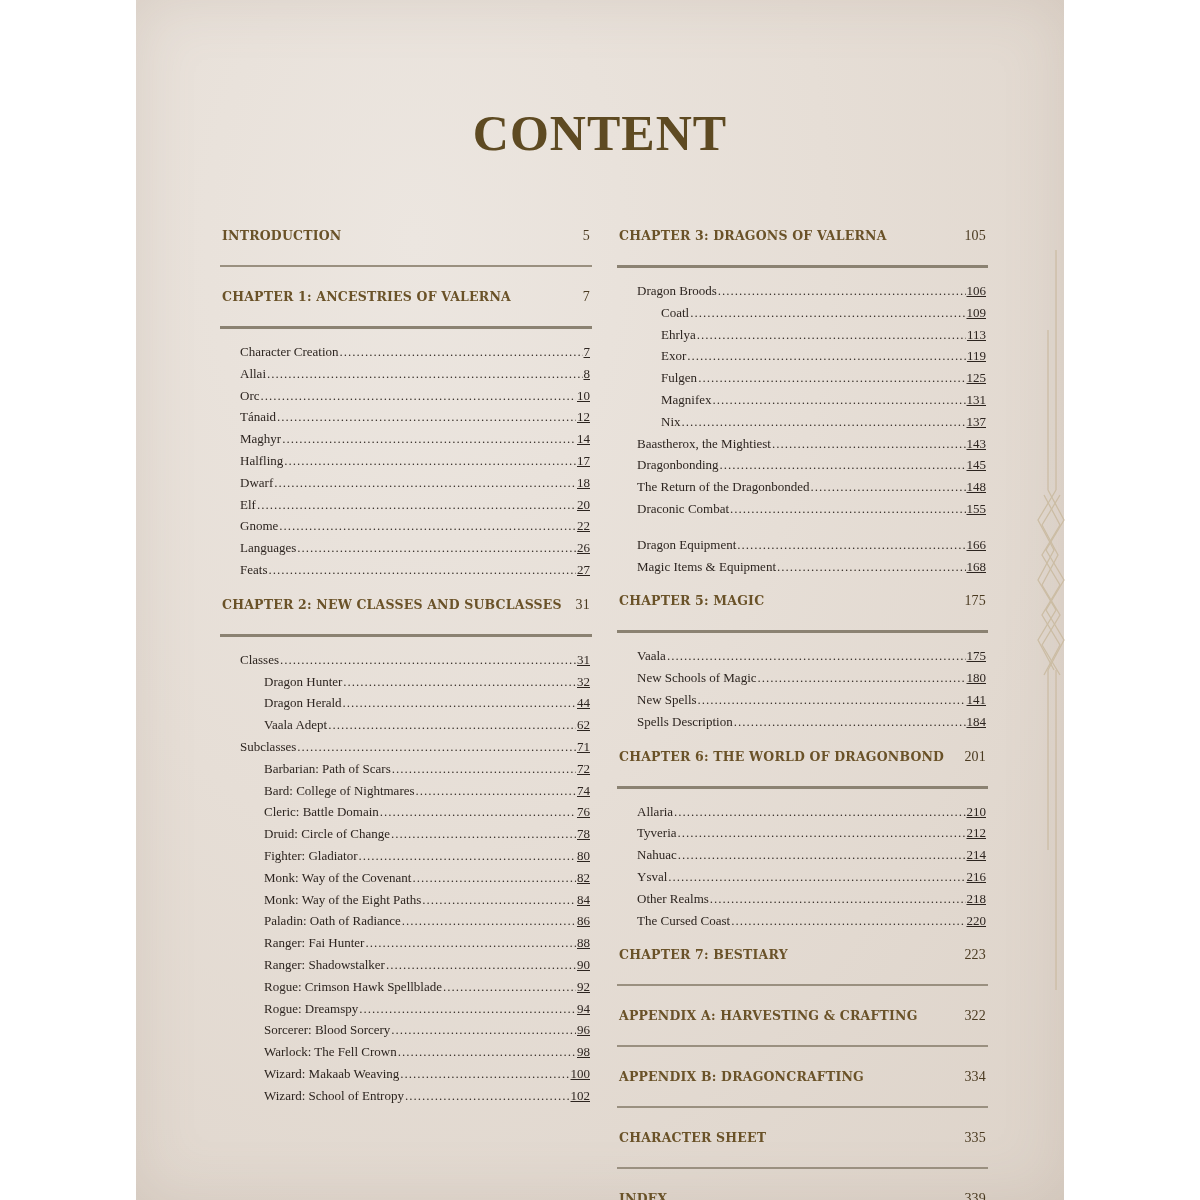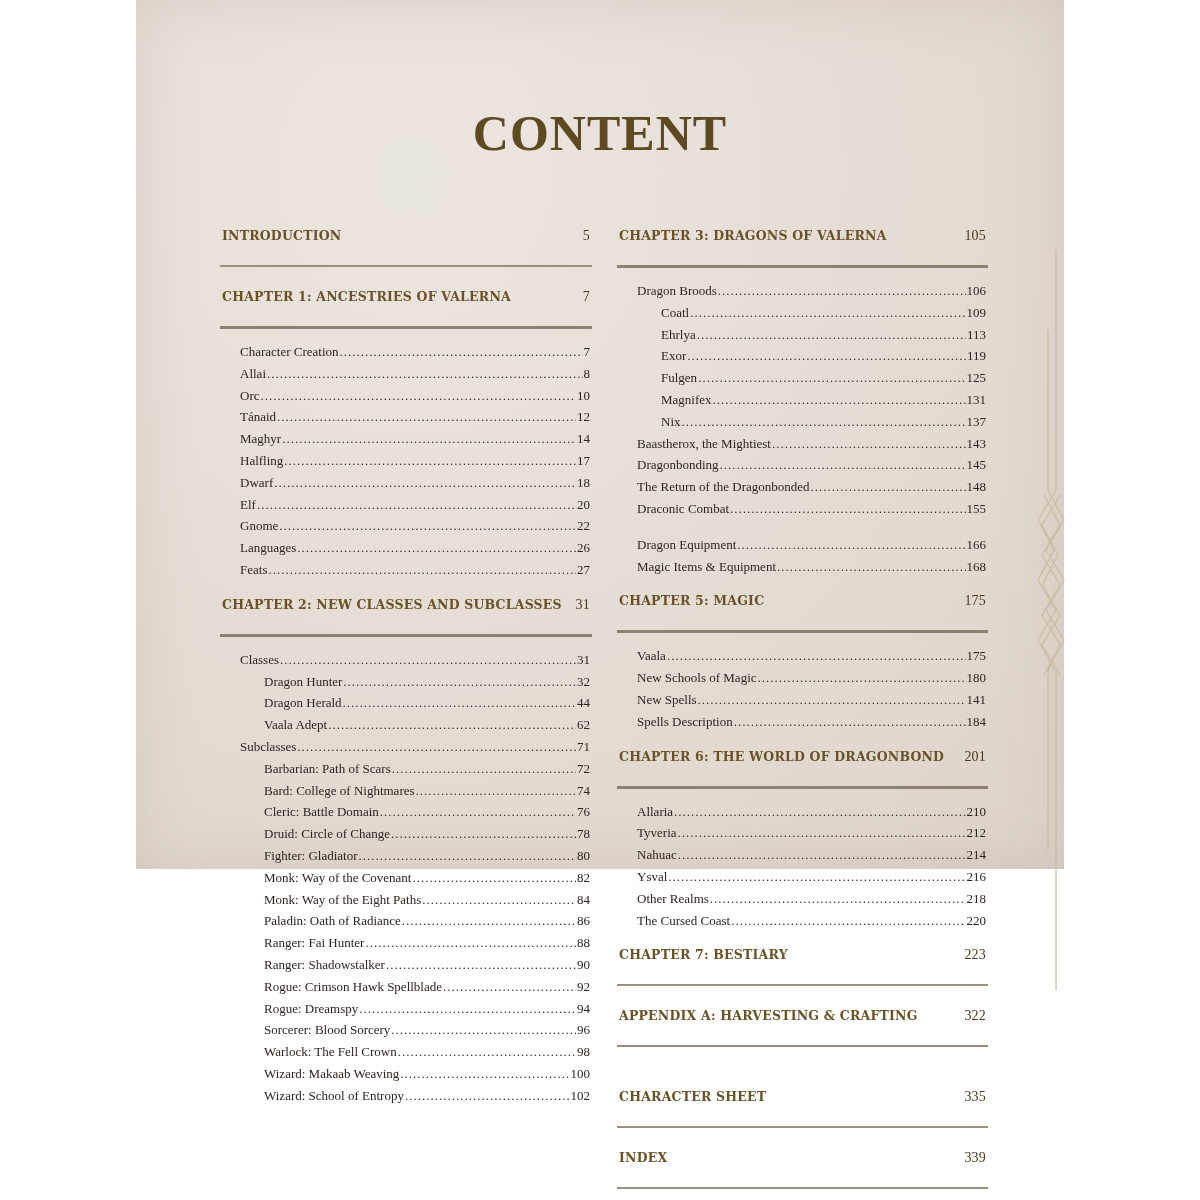--- a/index.html
+++ b/index.html
@@ -1,18 +1,18 @@
 <!DOCTYPE html>
 <html><head>
 <meta charset="utf-8">
 <style>
   html, body { margin:0; padding:0; }
   body { width:1200px; height:1200px; background:#ffffff; position:relative; overflow:hidden; font-family:"Liberation Serif", "DejaVu Serif", serif; }
   .page {
-    position:absolute; left:136px; top:0; width:928px; height:869px;
+    position:absolute; left:136px; top:0; width:928px; height:1200px;
     background: radial-gradient(ellipse at 30% 20%, #ece6e0 0%, #e6ded6 45%, #ddd3c9 100%);
     box-shadow: inset 0 0 60px rgba(150,130,110,0.18);
   }
   .title {
     position:absolute; left:0; right:0; top:104px; text-align:center;
     font-family:"Liberation Serif", serif; font-weight:bold; font-size:50px; letter-spacing:1px;
     color:#5e4a22;
   }
   .col { position:absolute; top:226px; }
   .col.left { left:84px; width:372px; }
@@ -28,21 +28,21 @@
   .chap.thin { border-bottom:2px solid #9a9080; }
   .entries { margin:12px 0 14px 0; }
   .entry {
     display:flex; align-items:baseline; font-size:13px; color:#2d2520; height:21.8px; line-height:21.8px;
     padding-left:20px; padding-right:2px;
   }
   .entry.sub { padding-left:44px;justify-content:center; }
   .entry .lbl { white-space:nowrap; }
   .entry .dots { flex:1; overflow:hidden; white-space:nowrap; margin:0 1px; color:#3a322b; letter-spacing:1px; }
   .entry .dots::after { content:"........................................................................................................................................"; }
-  .entry .pg { white-space:nowrap; }
+  .entry .pg { white-space:nowrap;text-decoration:underline; }
   .gap-s { height:14px; }
   .ornament { position:absolute; left:880px; top:250px; width:60px; height:740px; }
 </style>
 </head>
 <body>
 
 <div class="page">
   <div class="title">CONTENT</div>
 
   <div class="col left" id="col-left">
@@ -363,20 +363,24 @@
       <div class="chap thin">
         <span>CHAPTER 7: BESTIARY</span>
         <span class="pg">223</span>
       </div>
       <div class="gap-s" style="height: 20px;"></div>
       <div class="chap thin">
         <span>APPENDIX A: HARVESTING &amp; CRAFTING</span>
         <span class="pg">322</span>
       </div>
       <div class="gap-s" style="height: 20px;"></div>
+      <div class="chap thin">
+        <span>APPENDIX B: DRAGONCRAFTING</span>
+        <span class="pg">334</span>
+      </div>
       <div class="gap-s" style="height: 20px;"></div>
       <div class="chap thin">
         <span>CHARACTER SHEET</span>
         <span class="pg">335</span>
       </div>
       <div class="gap-s" style="height: 20px;"></div>
       <div class="chap thin">
         <span>INDEX</span>
         <span class="pg">339</span>
       </div>

